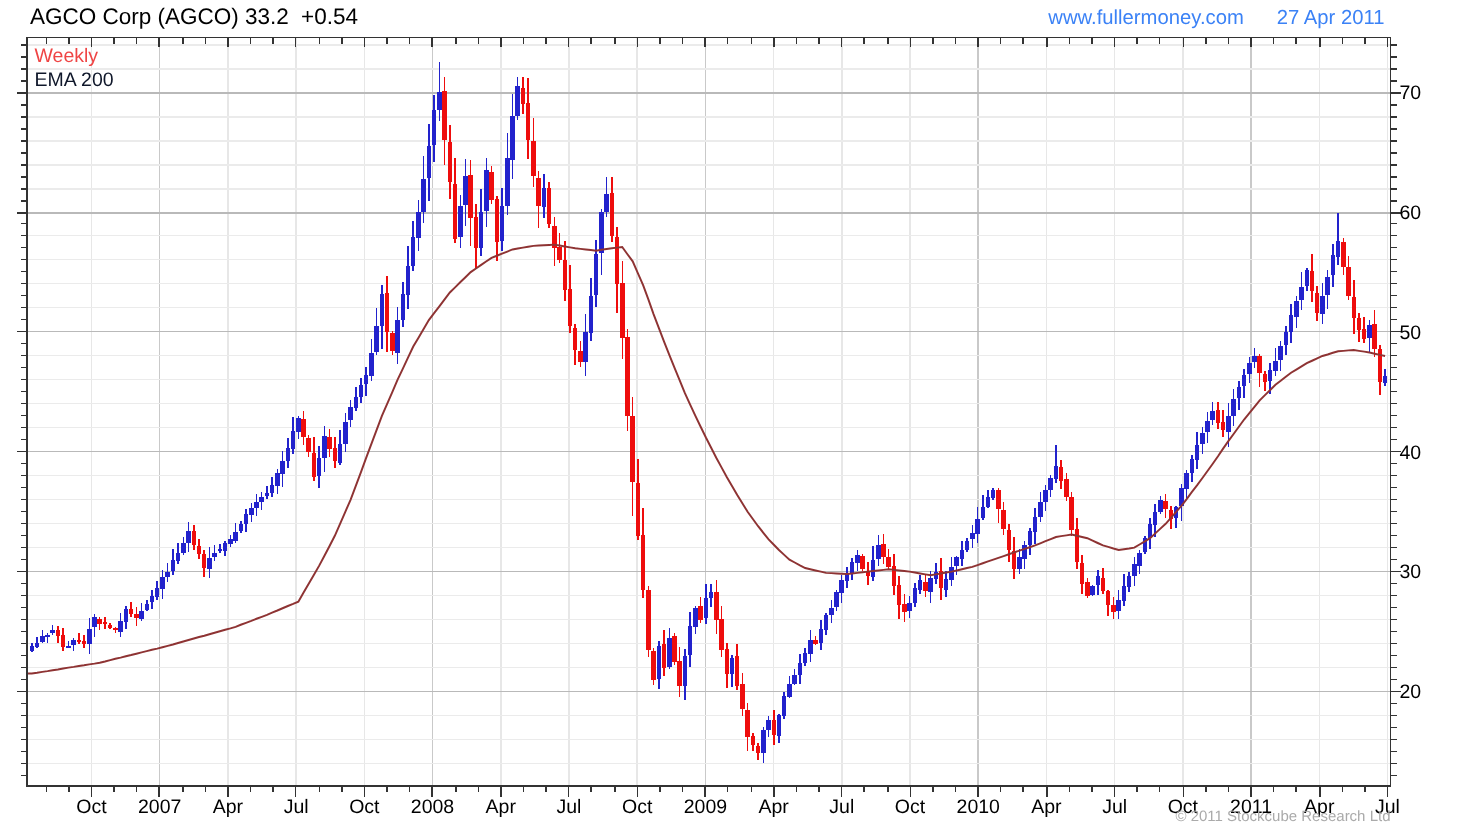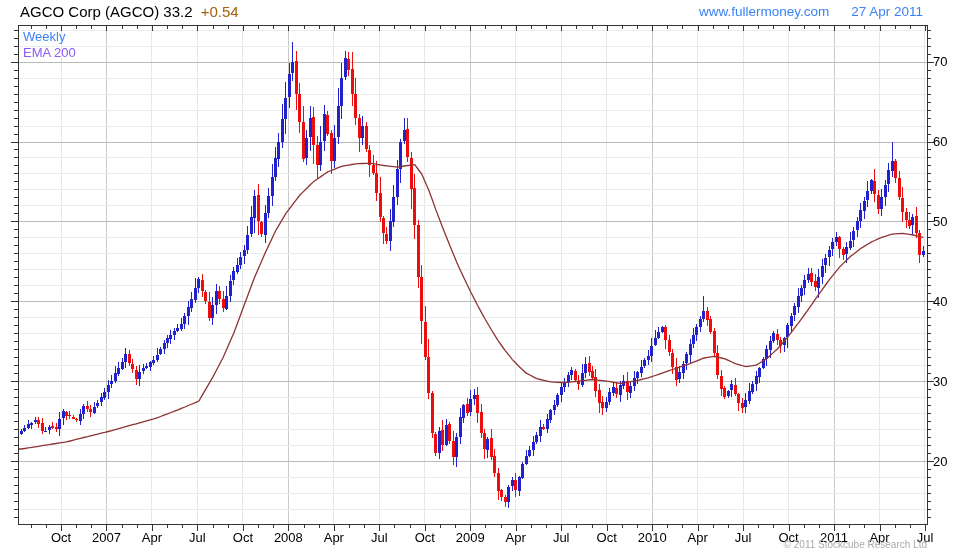--- a/index.html
+++ b/index.html
@@ -869,23 +869,23 @@
       <text x="743.101" y="542">Jul</text>
       <text x="788.5744" y="542">Oct</text>
       <text x="834.0478" y="542">2011</text>
       <text x="879.5212" y="542">Apr</text>
       <text x="924.9946" y="542">Jul</text>
     </g>
   </svg>
 
 <div class="hdr-left">
   <span>AGCO Corp (AGCO) 33.2</span>
-  <span class="chg" style="color: #a16207;">+0.54</span>
+  <span class="chg" style="color: #000000;">+0.54</span>
 </div>
 <div class="hdr-right">
   <span>www.fullermoney.com</span>
   <span>27 Apr 2011</span>
 </div>
 
-<div class="legend weekly" style="color: #3b82f6;">Weekly</div>
-<div class="legend ema" style="color: #8b5cf6;">EMA 200</div>
+<div class="legend weekly" style="color: #ef4444;">Weekly</div>
+<div class="legend ema" style="color: #0f172a;">EMA 200</div>
 
 <div class="copyright" style="color: rgb(170, 170, 170);">© 2011 Stockcube Research Ltd</div>
 
 </body></html>

